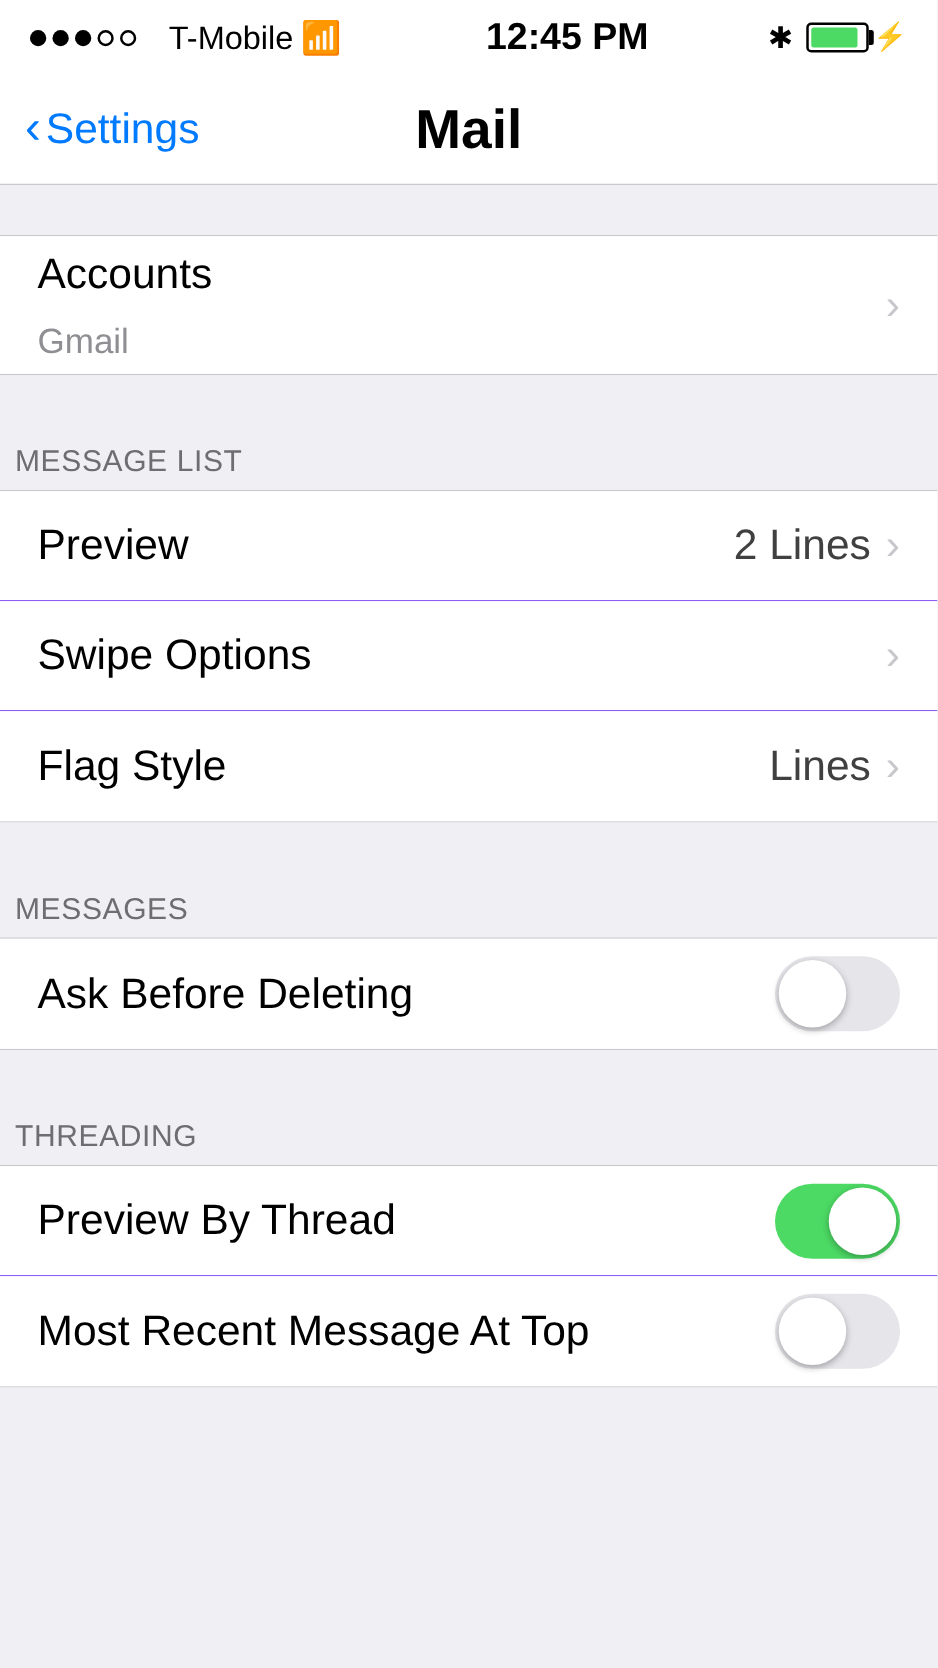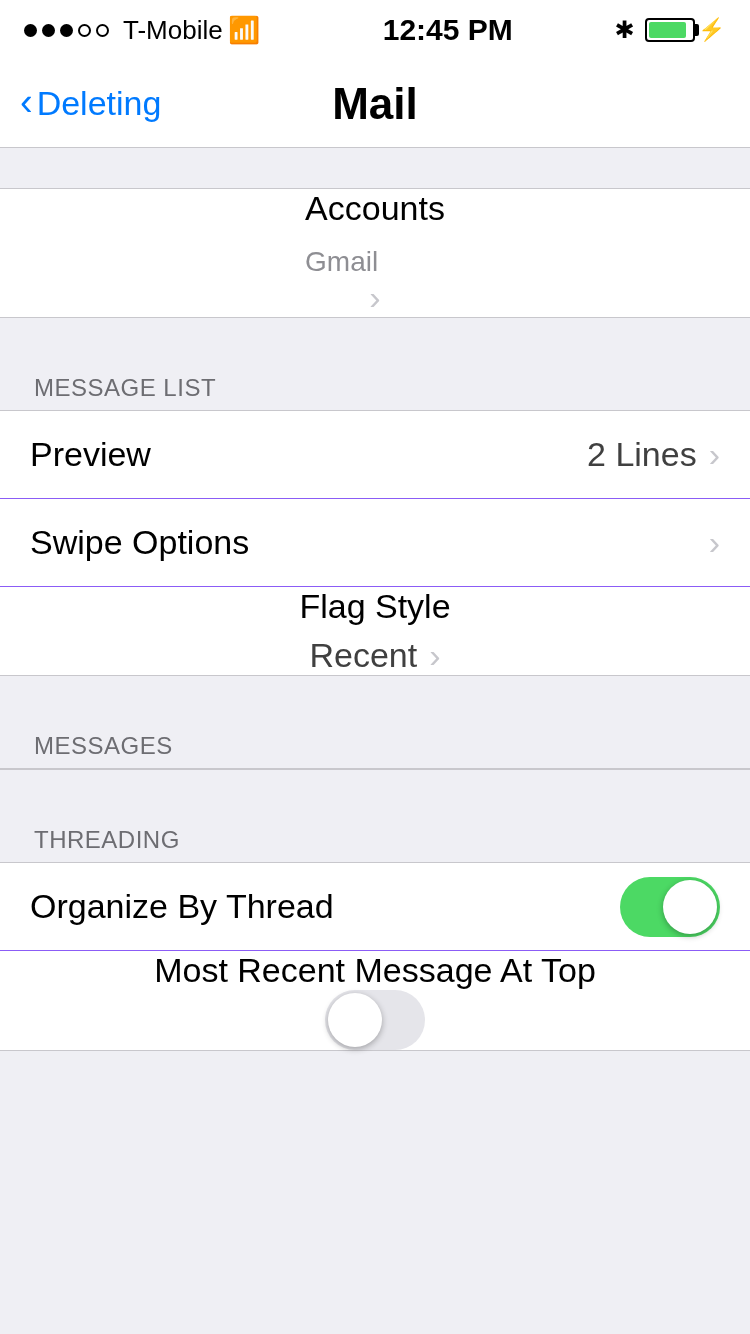--- a/index.html
+++ b/index.html
@@ -39,21 +39,21 @@
       width: 13px;
       height: 13px;
       border-radius: 50%;
       background: #000;
     }
     .dot.empty {
       background: none;
       border: 2px solid #000;
     }
     .carrier {
-      margin-left: 8px;
+      margin-left: 20px;
       font-size: 26px;
     }
     .wifi-icon {
       font-size: 26px;
     }
     .status-center {
       font-size: 30px;
       font-weight: 600;
       margin-left: 20px;
     }
@@ -126,21 +126,21 @@
 
     
     .section-gap {
       height: 40px;
       background: #efeff4;
     }
 
     
     .section-header {
       background: #efeff4;
-      padding: 16px 34px 8px;
+      padding: 16px 12px 8px;
       font-size: 24px;
       font-weight: 400;
       color: #6d6d72;
       letter-spacing: 0.5px;
       text-transform: uppercase;
     }
 
     
     .settings-group {
       background: #fff;
@@ -153,21 +153,20 @@
       align-items: center;
       justify-content: space-between;
       min-height: 88px;
       padding: 0 30px;
       background: #fff;
       border-bottom: 1px solid #8b5cf6;
       position: relative;
     }
     .settings-row:last-child {
       border-bottom: none;
-      flex-direction: column;
     }
 
     .row-left {
       display: flex;
       flex-direction: column;
       justify-content: center;
     }
 
     .row-label {
       font-size: 34px;
@@ -256,21 +255,21 @@
         <div class="battery-fill"></div>
       </div>
       <span style="font-size:22px;">⚡</span>
     </div>
   </div>
 </div>
 
 <div class="nav-bar">
   <div class="nav-back">
     <span class="nav-back-chevron">‹</span>
-    <span>Deleting</span>
+    <span>Settings</span>
   </div>
   <span class="nav-title">Mail</span>
 </div>
 
 <div class="section-gap"></div>
 
 <div class="settings-group">
   <div class="settings-row accounts-row">
     <div class="row-left">
       <span class="row-label">Accounts</span>
@@ -304,42 +303,52 @@
     <div class="row-right">
       <span class="chevron-right">›</span>
     </div>
   </div>
 
   <div class="settings-row">
     <div class="row-left">
       <span class="row-label">Flag Style</span>
     </div>
     <div class="row-right">
-      <span class="row-value">Recent</span>
+      <span class="row-value">Lines</span>
       <span class="chevron-right">›</span>
     </div>
   </div>
 
 </div>
 
 <div class="section-gap"></div>
 <div class="section-header">MESSAGES</div>
 <div class="settings-group">
 
+  <div class="settings-row">
+    <div class="row-left">
+      <span class="row-label">Ask Before Deleting</span>
+    </div>
+    <div class="row-right">
+      <div class="toggle off">
+        <div class="toggle-knob"></div>
+      </div>
+    </div>
+  </div>
 
 
 </div>
 
 <div class="section-gap"></div>
 <div class="section-header">THREADING</div>
 <div class="settings-group">
 
   <div class="settings-row">
     <div class="row-left">
-      <span class="row-label">Organize By Thread</span>
+      <span class="row-label">Preview By Thread</span>
     </div>
     <div class="row-right">
       <div class="toggle on">
         <div class="toggle-knob"></div>
       </div>
     </div>
   </div>
 
   <div class="settings-row">
     <div class="row-left">

